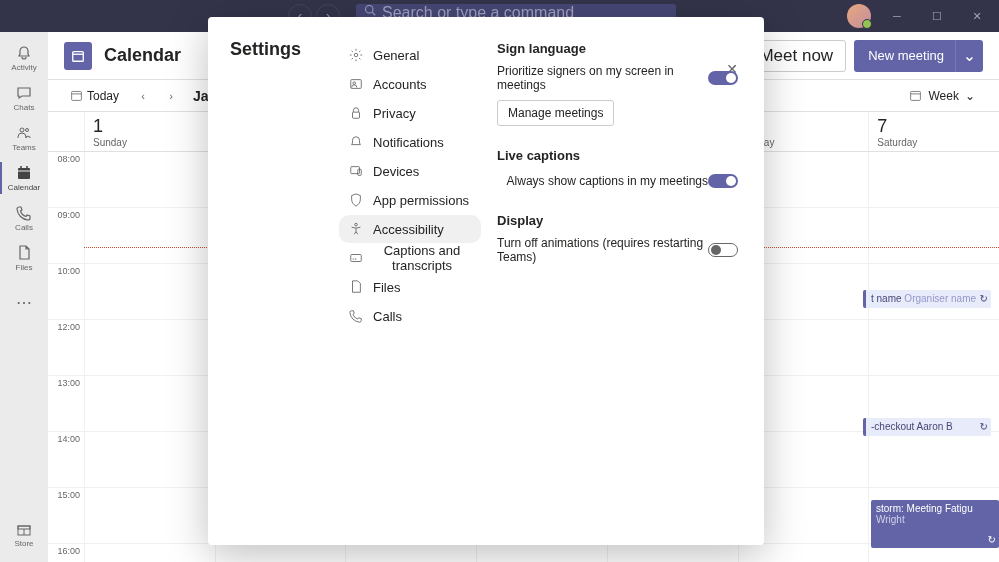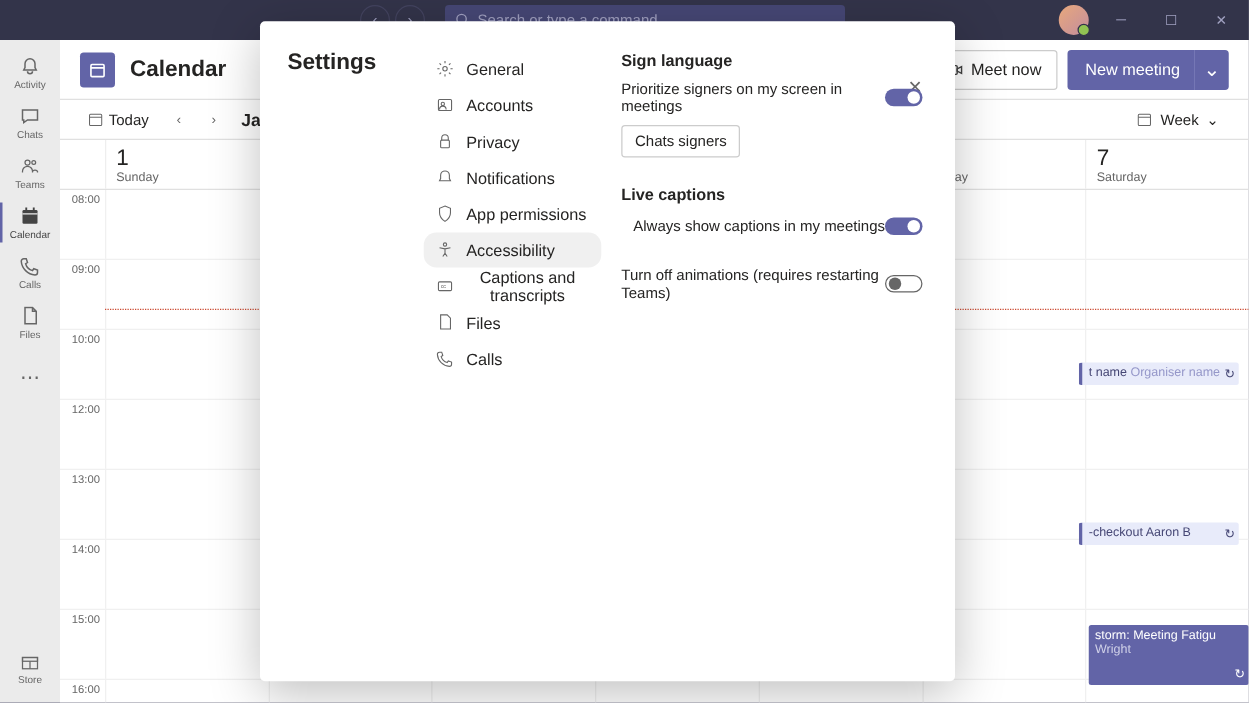--- a/index.html
+++ b/index.html
@@ -3,21 +3,21 @@
 <meta charset="utf-8">
 <style>
 * { margin: 0; padding: 0; box-sizing: border-box; font-family: 'Segoe UI', -apple-system, sans-serif; }
 body { background: #2f2f4a; width: 999px; height: 562px; overflow: hidden; position: relative; }
 
 
 .titlebar { height: 32px; background: #33344a; display: flex; align-items: center; justify-content: space-between; padding: 0 8px; }
 .titlebar-left { display: flex; align-items: center; gap: 8px; }
 .nav-arrows { display: flex; gap: 4px; margin-left: 280px; }
 .nav-arrow { width: 24px; height: 24px; display: flex; align-items: center; justify-content: center; color: #a0a0c0; border: 1px solid #444460; border-radius: 50%; font-size: 12px; }
-.search-box { background: #464775; width: 320px; height: 24px; border-radius: 3px; display: flex; align-items: center; padding: 0 8px; color: #a0a0c0; font-size: 12px; gap: 6px; margin-left: 8px; }
+.search-box { background: #464775; width: 320px; height: 24px; border-radius: 3px; display: flex; padding: 0 8px; color: #a0a0c0; font-size: 16px; gap: 6px; margin-left: 8px; }
 .titlebar-right { display: flex; align-items: center; gap: 12px; }
 .avatar { width: 24px; height: 24px; border-radius: 50%; background: linear-gradient(135deg, #e8a87c, #c38d9e); position: relative; }
 .avatar::after { content: ''; position: absolute; bottom: -1px; right: -1px; width: 8px; height: 8px; background: #92c353; border-radius: 50%; border: 1px solid #33344a; }
 .win-btn { width: 28px; height: 28px; display: flex; align-items: center; justify-content: center; color: #a0a0c0; font-size: 11px; }
 
 
 .left-rail { position: absolute; left: 0; top: 32px; width: 48px; height: calc(100% - 32px); background: #ebebeb; display: flex; flex-direction: column; align-items: center; padding-top: 6px; }
 .rail-item { width: 48px; height: 40px; display: flex; flex-direction: column; align-items: center; justify-content: center; color: #666; font-size: 8px; gap: 2px; position: relative; }
 .rail-item.active { color: #444; }
 .rail-item.active::before { content: ''; position: absolute; left: 0; top: 4px; width: 2px; height: 32px; background: #6264a7; }
@@ -26,21 +26,21 @@
 .rail-store { margin-top: auto; margin-bottom: 8px; }
 
 
 .main { position: absolute; left: 48px; top: 32px; right: 0; bottom: 0; background: #f5f5f5; }
 
 
 .cal-header { height: 48px; background: #fff; border-bottom: 1px solid #e0e0e0; display: flex; align-items: center; padding: 0 16px; gap: 12px; }
 .cal-icon-box { width: 28px; height: 28px; background: #6264a7; border-radius: 3px; display: flex; align-items: center; justify-content: center; color: #fff; font-size: 14px; }
 .cal-title { font-size: 18px; font-weight: 700; color: #252423; }
 .cal-header-right { margin-left: auto; display: flex; gap: 8px; }
-.meet-now-btn { height: 32px; padding: 0 12px; border: 1px solid #ccc; background: #fff; border-radius: 3px; display: flex; align-items: center; gap: 6px; font-size: 13px; color: #252423; }
+.meet-now-btn { height: 32px; padding: 0 12px; border: 1px solid #ccc; background: #fff; border-radius: 3px; display: flex; align-items: center; gap: 6px; font-size: 17px; color: #252423; }
 .new-meeting-btn { height: 32px; padding: 0 14px; background: #6264a7; color: #fff; border-radius: 3px; display: flex; align-items: center; font-size: 13px; }
 .new-meeting-chev { width: 28px; height: 32px; background: #6264a7; border-left: 1px solid #7577b5; color: #fff; display: flex; align-items: center; justify-content: center; border-radius: 0 3px 3px 0; margin-left: -3px; }
 
 
 .cal-toolbar { height: 32px; background: #fff; display: flex; align-items: center; padding: 0 16px; gap: 8px; border-bottom: 1px solid #e0e0e0; }
 .today-btn { display: flex; align-items: center; gap: 4px; font-size: 12px; color: #252423; padding: 4px 6px; }
 .nav-chev { width: 20px; height: 20px; display: flex; align-items: center; justify-content: center; color: #666; font-size: 11px; }
 .month-label { font-size: 14px; font-weight: 600; color: #252423; margin-left: 4px; }
 .week-picker { margin-left: auto; display: flex; align-items: center; gap: 6px; color: #252423; font-size: 12px; padding: 4px 8px; }
 
@@ -415,20 +415,29 @@
         <span class="nav-item-icon">
             <svg width="14" height="14" viewBox="0 0 16 16">
               <path d="M8 2a4 4 0 0 0-4 4v3l-1 2h10l-1-2V6a4 4 0 0 0-4-4z" fill="none" stroke="#666"></path>
             </svg>
           </span>
         <span>Notifications</span>
       </div>
       <div class="nav-item">
         <span class="nav-item-icon">
             <svg width="14" height="14" viewBox="0 0 16 16">
+              <rect x="2" y="3" width="10" height="8" rx="1" fill="none" stroke="#666"></rect>
+              <rect x="10" y="6" width="4" height="7" rx="1" fill="none" stroke="#666"></rect>
+            </svg>
+          </span>
+        <span>Devices</span>
+      </div>
+      <div class="nav-item">
+        <span class="nav-item-icon">
+            <svg width="14" height="14" viewBox="0 0 16 16">
               <path d="M8 1l5 2v4c0 4-2 6-5 8-3-2-5-4-5-8V3z" fill="none" stroke="#666"></path>
             </svg>
           </span>
         <span>App permissions</span>
       </div>
       <div class="nav-item selected">
         <span class="nav-item-icon">
             <svg width="14" height="14" viewBox="0 0 16 16">
               <circle cx="8" cy="3" r="1.5" fill="none" stroke="#666"></circle>
               <path d="M3 6l5 1 5-1M8 7v4M6 14l2-3 2 3" fill="none" stroke="#666"></path>
@@ -464,33 +473,34 @@
     </div>
 
     <div class="settings-content">
       <div class="section">
         <div class="section-title">Sign language</div>
         <div class="setting-row">
           <span>Prioritize signers on my screen in meetings</span>
           <div class="toggle on"></div>
         </div>
         <div class="manage-btn">
-          <span>Chats signers</span>
+          <span>Manage meetings</span>
         </div>
       </div>
 
       <div class="section">
         <div class="section-title">Live captions</div>
         <div class="setting-row">
           <span>Always show captions in my meetings</span>
           <div class="toggle on"></div>
         </div>
       </div>
 
       <div class="section">
+        <div class="section-title">Display</div>
         <div class="setting-row">
           <span>Turn off animations (requires restarting Teams)</span>
           <div class="toggle off"></div>
         </div>
       </div>
     </div>
   </div>
 </div>
 
 </body></html>

